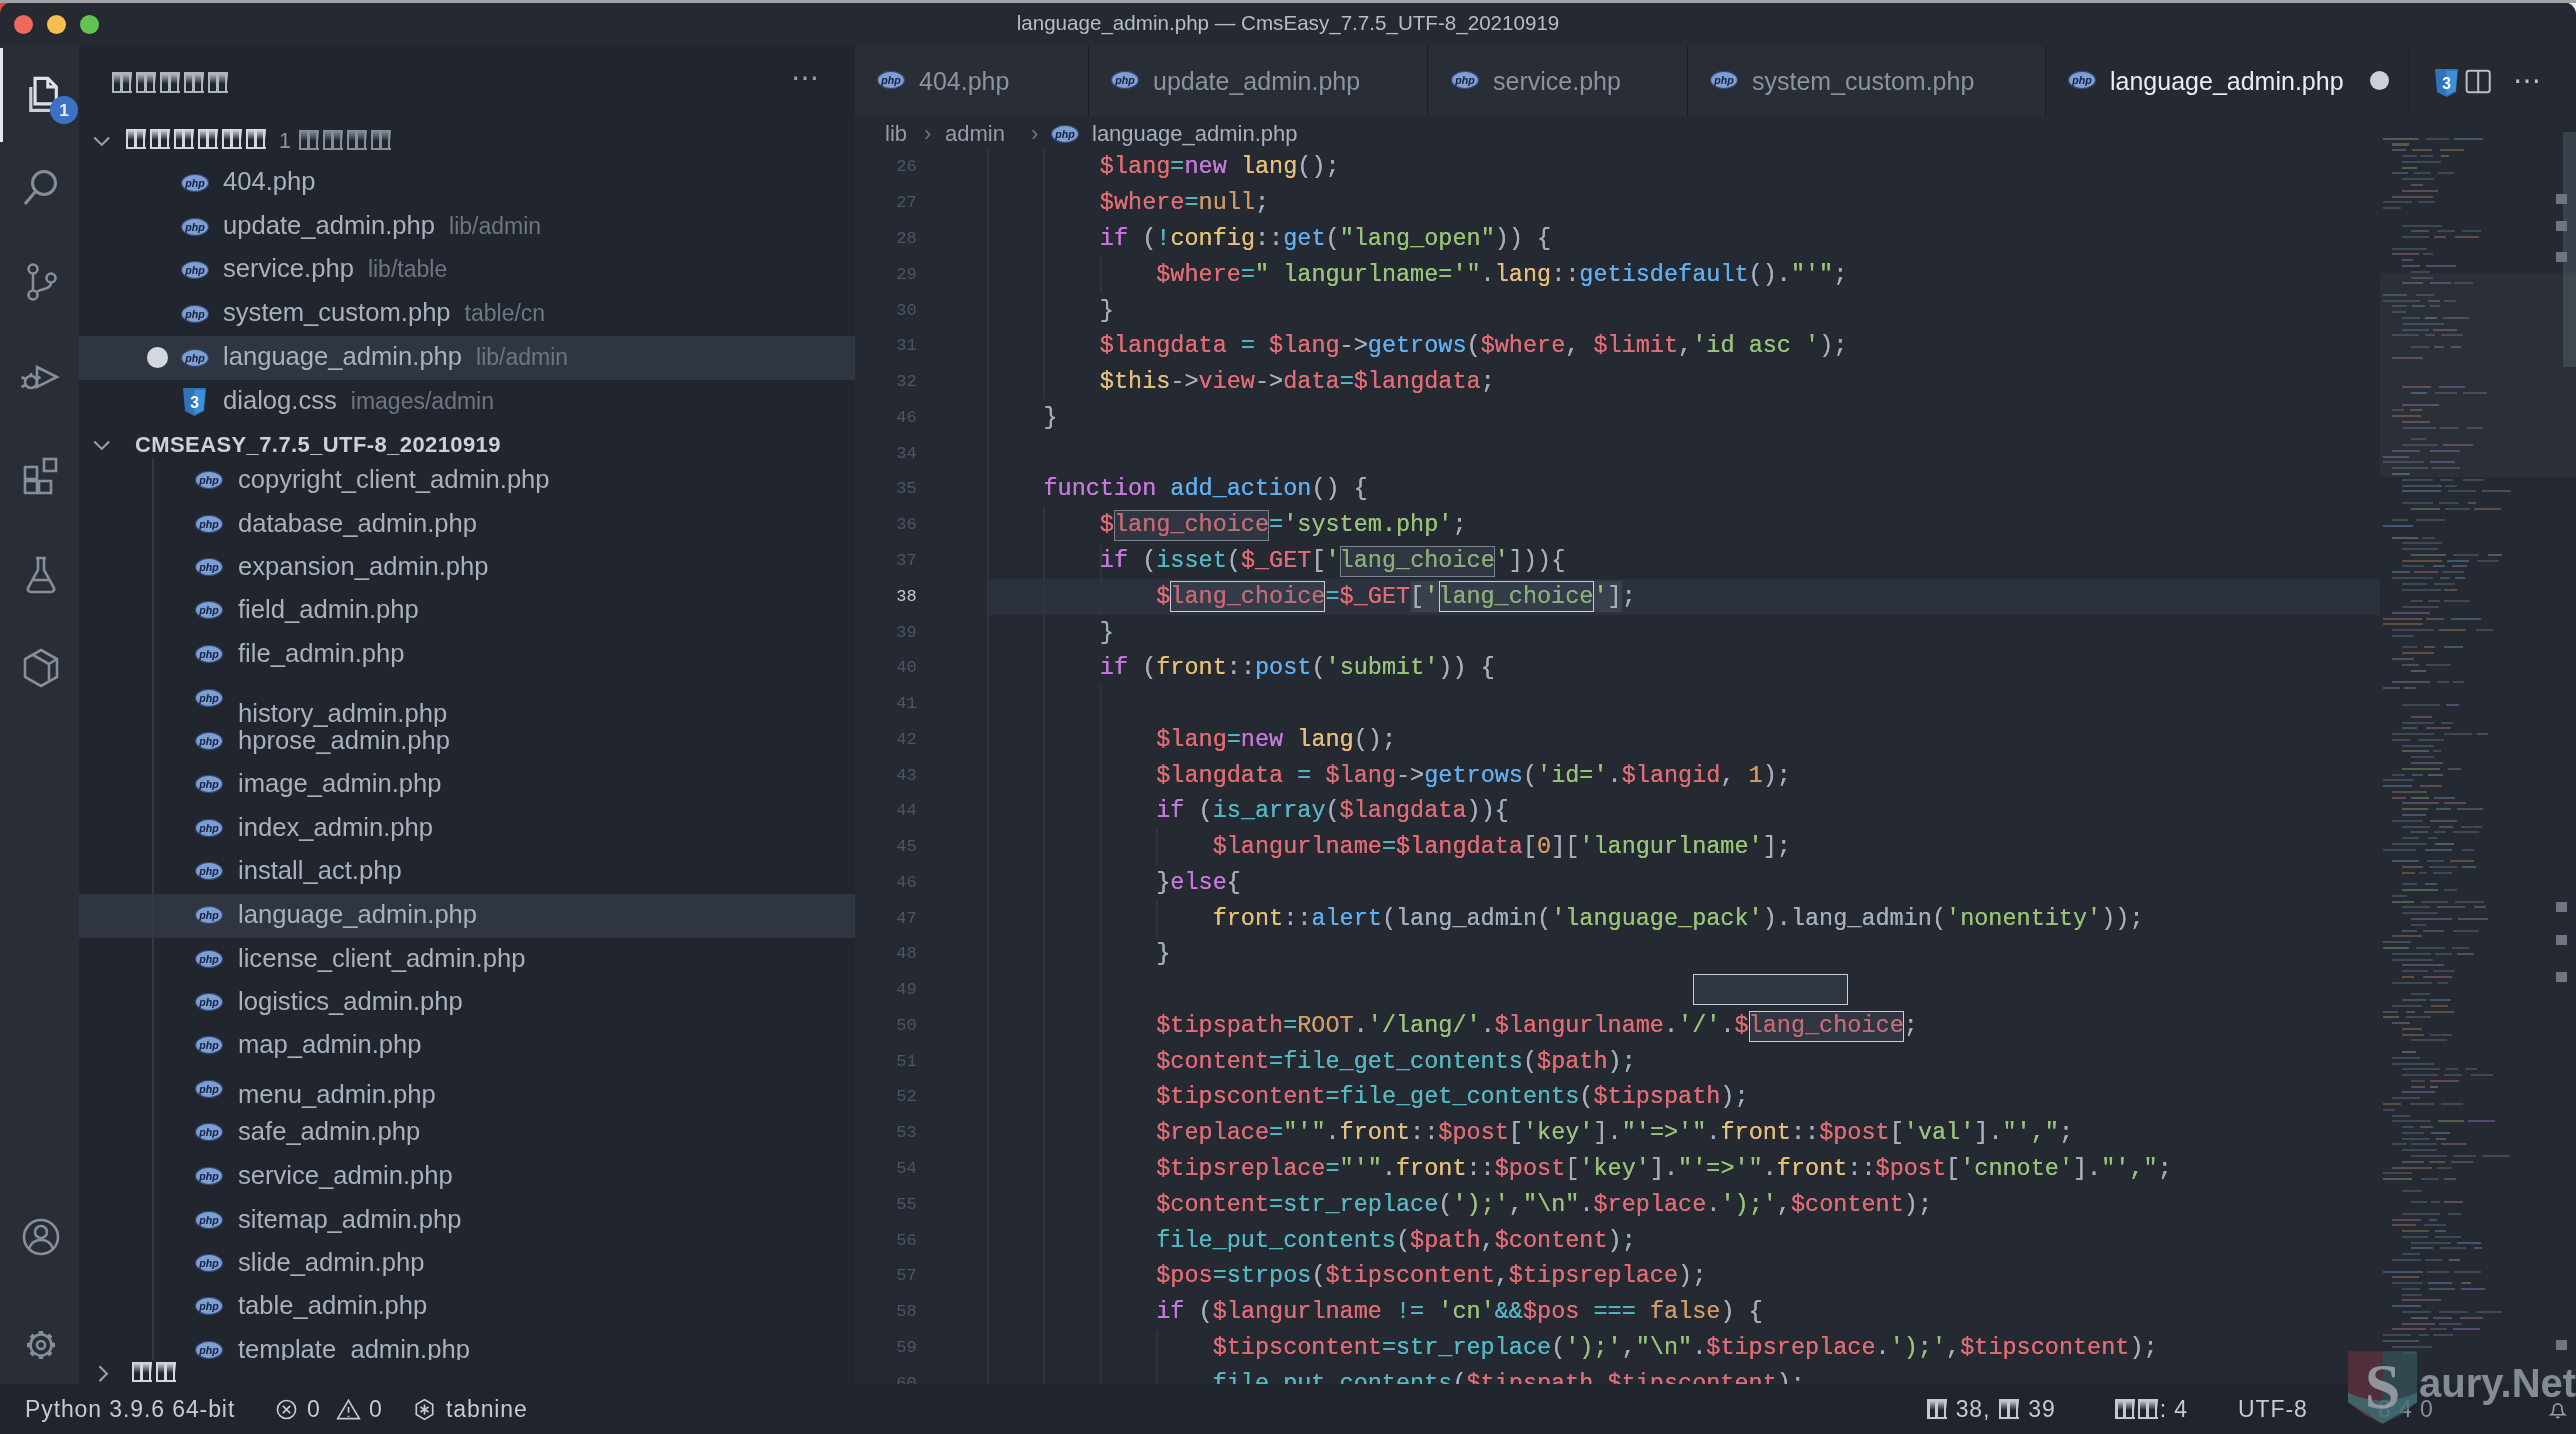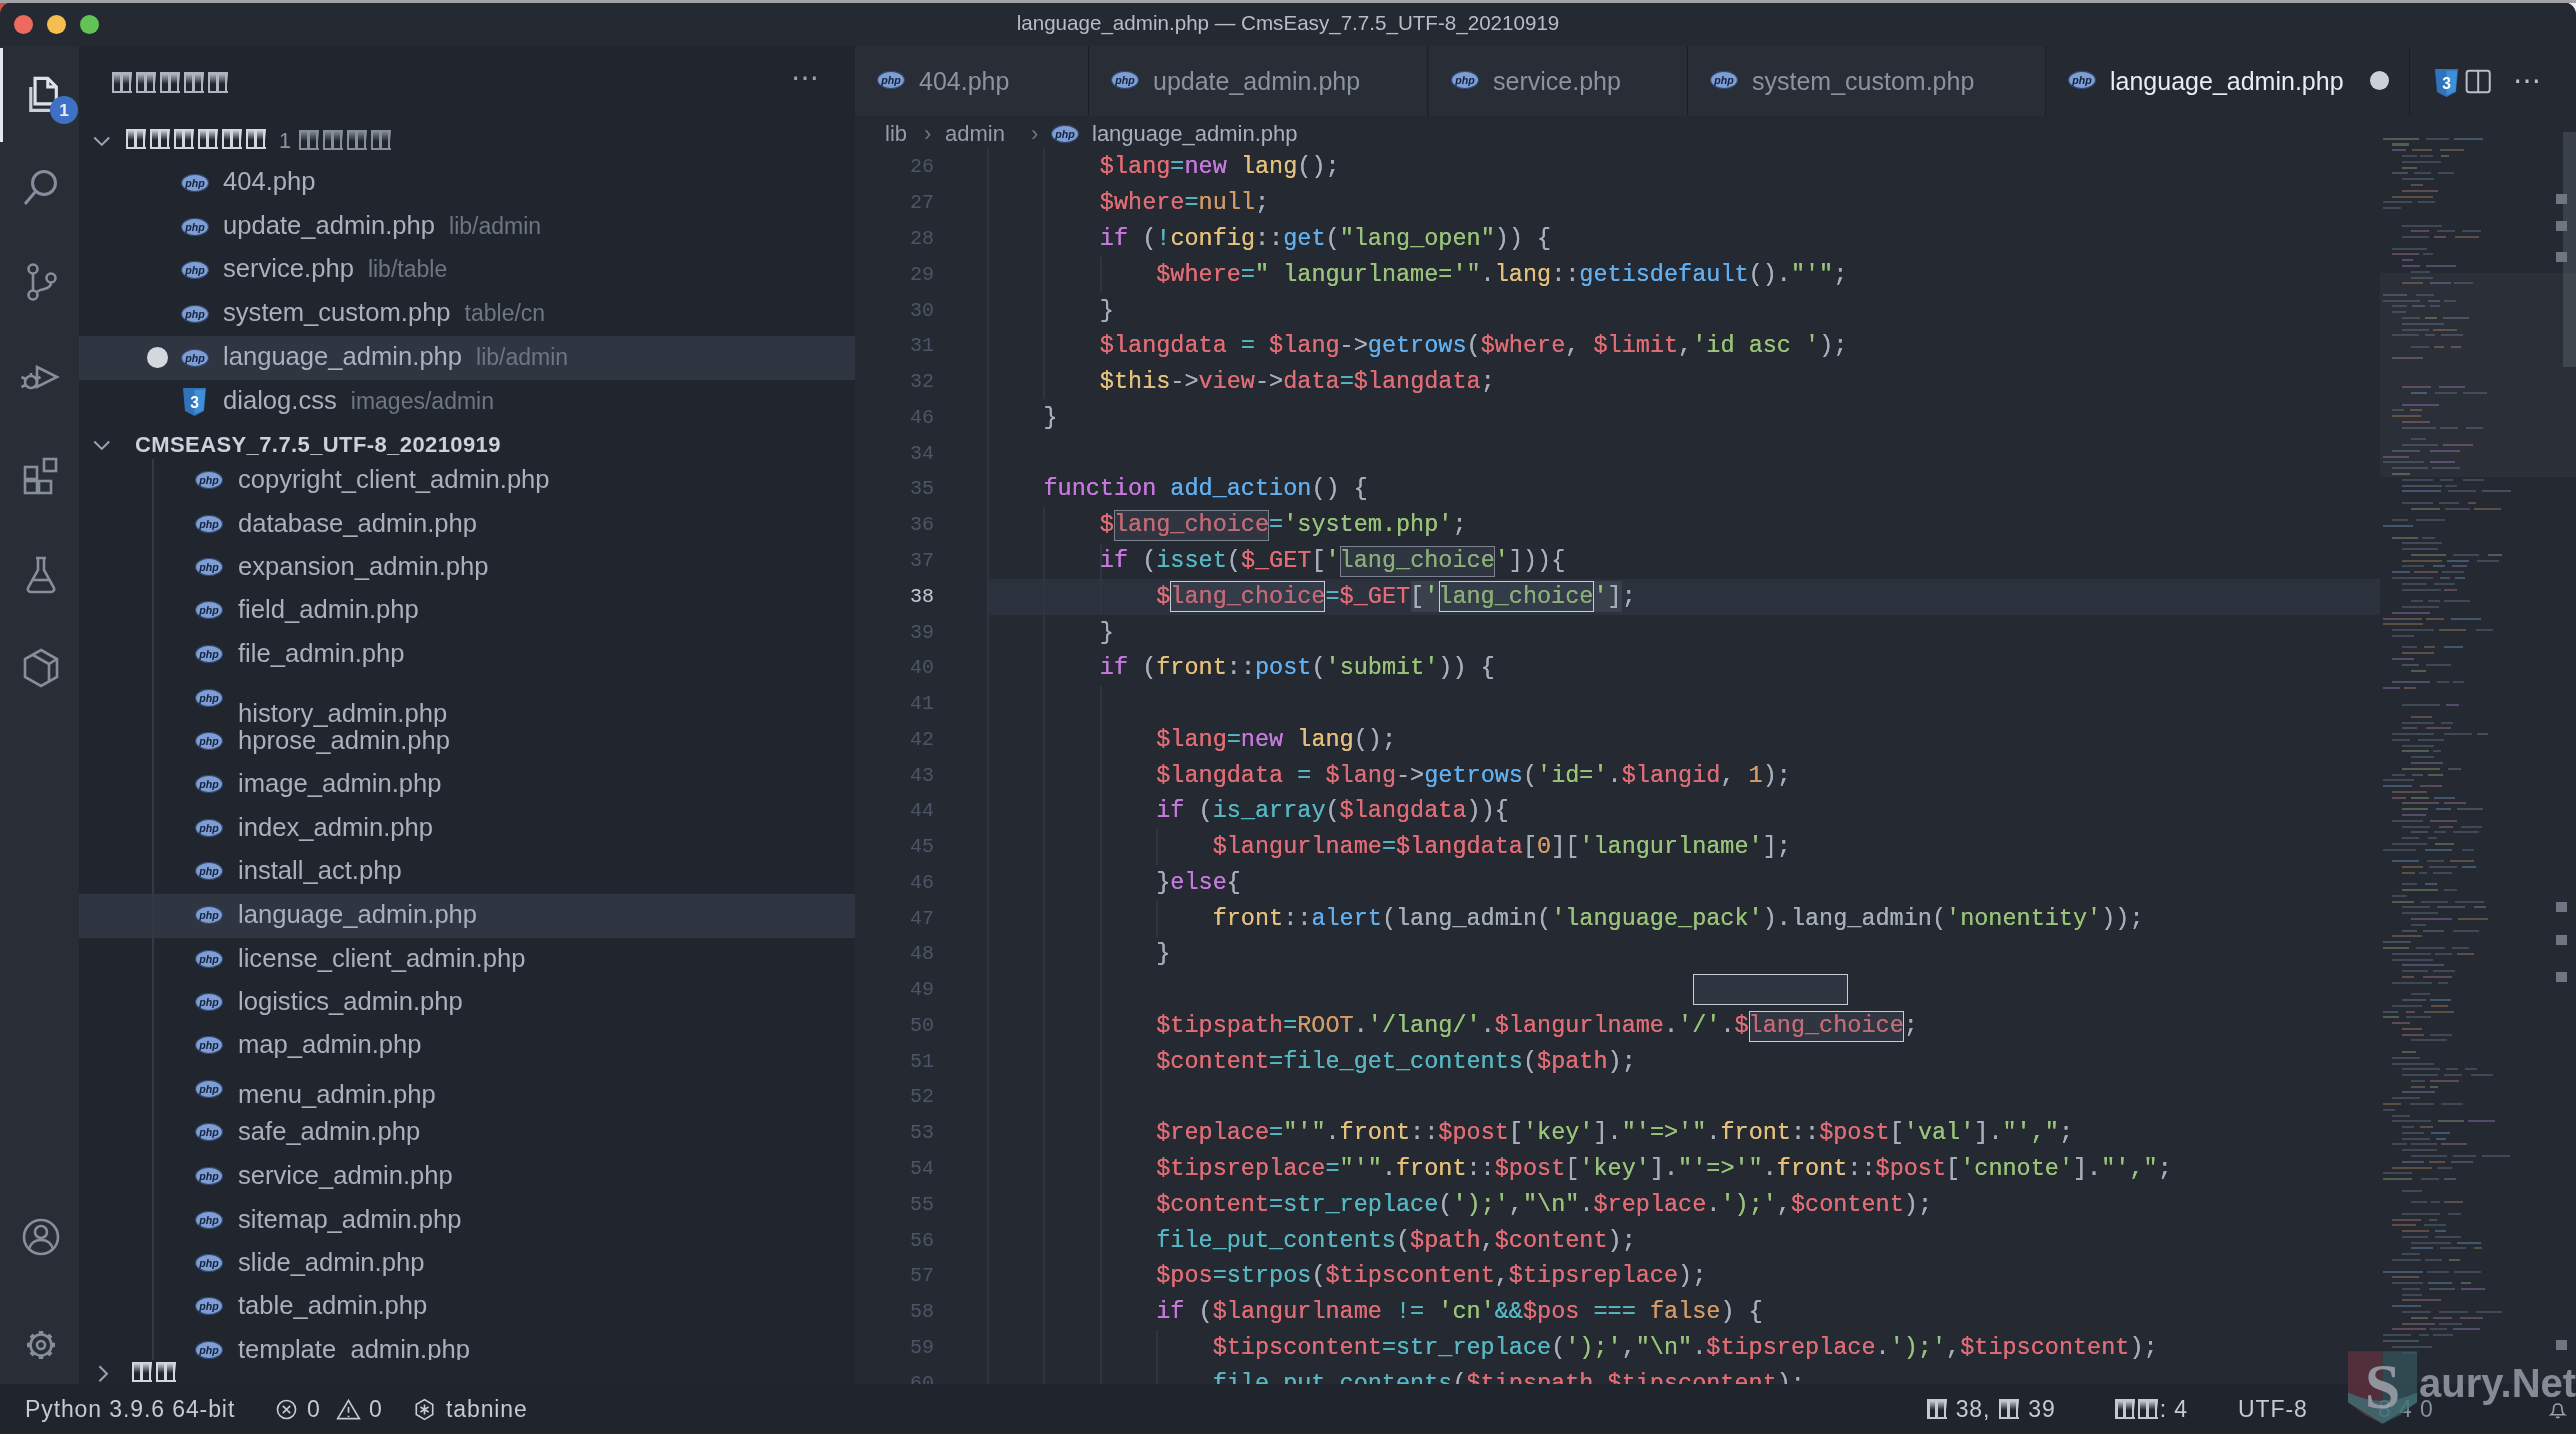--- a/index.html
+++ b/index.html
@@ -35,21 +35,21 @@
 
 #tabszone{position:absolute;top:44px;left:855px;width:1721px;height:70px;background:#252a32}
 .tab{position:absolute;top:0;height:70px;background:#282d36;border-right:1.7px solid #1b1f27}
 .tab .lbl{position:absolute;top:0;line-height:70px;font-size:25px;color:#8b93a0;white-space:nowrap}
 .tabact .lbl{color:#e9ecf1}
 .tab .phpico{top:25.6px;left:22px}
 
 #crumbs{position:absolute;top:114px;left:855px;width:1721px;height:36px;background:#252a32;color:#959ca8;font-size:22px;line-height:36px;white-space:nowrap}
 
 #editor{position:absolute;top:150px;left:855px;width:1721px;height:1234px;background:#252a32}
-.lnum{position:absolute;left:0;width:79px;text-align:right;color:#4c5565;font-size:20px;font-family:"Liberation Mono",monospace;line-height:36px}
+.lnum{position:absolute;left:12px;width:79px;text-align:center;color:#4c5565;font-size:17px;font-family:"Liberation Mono",monospace;line-height:36px}
 .cl{position:absolute;left:132px;white-space:pre;font-size:23.5px;font-family:"Liberation Mono",monospace;line-height:36px;color:#a6adbb;text-shadow:0 0 0.6px currentColor}
 .v{color:#e06c75}.k{color:#c678dd}.c{color:#e5c07b}.f{color:#61afef}.t{color:#56b6c2}.s{color:#98c379}.n{color:#d19a66}.p{color:#a6adbb}
 .guide{position:absolute;width:1.7px;background:#2f353f}
 .hbox{position:absolute;border:1.7px solid #7b8390;background:rgba(92,102,118,.22)}
 .hboxw{border-color:#c8cdd7}
 .tile{position:absolute;background:#3a414d}
 
 #minimap{position:absolute;top:116px;left:2380px;width:196px;height:1268px;background:#252a32}
 .mm{position:absolute;height:2.5px;opacity:.6}
 
@@ -445,20 +445,21 @@
 <div class="lnum" style="top:749px">47</div>
 <div class="cl" style="top:749px"><span>                </span><span class="c">front</span><span class="p">::</span><span class="f">alert</span><span class="p">(</span><span class="p">lang_admin</span><span class="p">(</span><span class="s">'language_pack'</span><span class="p">).</span><span class="p">lang_admin</span><span class="p">(</span><span class="s">'nonentity'</span><span class="p">));</span></div>
 <div class="lnum" style="top:784px">48</div>
 <div class="cl" style="top:784px"><span>            </span><span class="p">}</span></div>
 <div class="lnum" style="top:820px">49</div>
 <div class="lnum" style="top:856px">50</div>
 <div class="cl" style="top:856px"><span>            </span><span class="v">$tipspath</span><span class="t">=</span><span class="n">ROOT</span><span class="p">.</span><span class="s">'/lang/'</span><span class="p">.</span><span class="v">$langurlname</span><span class="p">.</span><span class="s">'/'</span><span class="p">.</span><span class="v">$lang_choice</span><span class="p">;</span></div>
 <div class="lnum" style="top:892px">51</div>
 <div class="cl" style="top:892px"><span>            </span><span class="v">$content</span><span class="t">=</span><span class="t">file_get_contents</span><span class="p">(</span><span class="v">$path</span><span class="p">);</span></div>
 <div class="lnum" style="top:927px">52</div>
+<div class="cl" style="top:927px"><span>            </span><span class="v">$tipscontent</span><span class="t">=</span><span class="t">file_get_contents</span><span class="p">(</span><span class="v">$tipspath</span><span class="p">);</span></div>
 <div class="lnum" style="top:963px">53</div>
 <div class="cl" style="top:963px"><span>            </span><span class="v">$replace</span><span class="t">=</span><span class="s">"'"</span><span class="p">.</span><span class="c">front</span><span class="p">::</span><span class="v">$post</span><span class="p">[</span><span class="s">'key'</span><span class="p">].</span><span class="s">"'=&gt;'"</span><span class="p">.</span><span class="c">front</span><span class="p">::</span><span class="v">$post</span><span class="p">[</span><span class="s">'val'</span><span class="p">].</span><span class="s">"',"</span><span class="p">;</span></div>
 <div class="lnum" style="top:999px">54</div>
 <div class="cl" style="top:999px"><span>            </span><span class="v">$tipsreplace</span><span class="t">=</span><span class="s">"'"</span><span class="p">.</span><span class="c">front</span><span class="p">::</span><span class="v">$post</span><span class="p">[</span><span class="s">'key'</span><span class="p">].</span><span class="s">"'=&gt;'"</span><span class="p">.</span><span class="c">front</span><span class="p">::</span><span class="v">$post</span><span class="p">[</span><span class="s">'cnnote'</span><span class="p">].</span><span class="s">"',"</span><span class="p">;</span></div>
 <div class="lnum" style="top:1035px">55</div>
 <div class="cl" style="top:1035px"><span>            </span><span class="v">$content</span><span class="t">=</span><span class="t">str_replace</span><span class="p">(</span><span class="s">');'</span><span class="p">,</span><span class="s">"\n"</span><span class="p">.</span><span class="v">$replace</span><span class="p">.</span><span class="s">');'</span><span class="p">,</span><span class="v">$content</span><span class="p">);</span></div>
 <div class="lnum" style="top:1071px">56</div>
 <div class="cl" style="top:1071px"><span>            </span><span class="t">file_put_contents</span><span class="p">(</span><span class="v">$path</span><span class="p">,</span><span class="v">$content</span><span class="p">);</span></div>
 <div class="lnum" style="top:1106px">57</div>
 <div class="cl" style="top:1106px"><span>            </span><span class="v">$pos</span><span class="t">=</span><span class="t">strpos</span><span class="p">(</span><span class="v">$tipscontent</span><span class="p">,</span><span class="v">$tipsreplace</span><span class="p">);</span></div>

